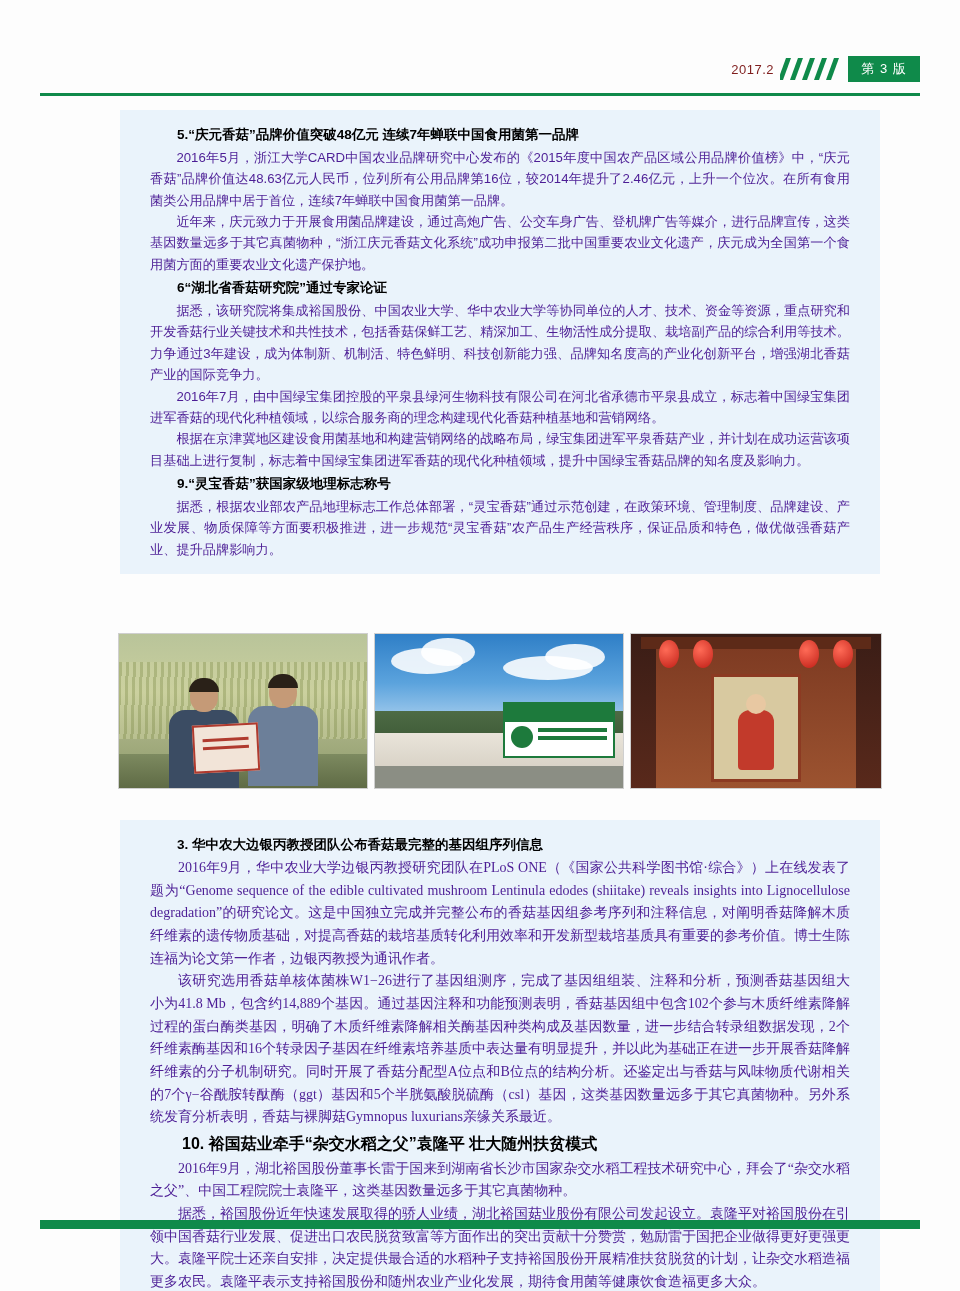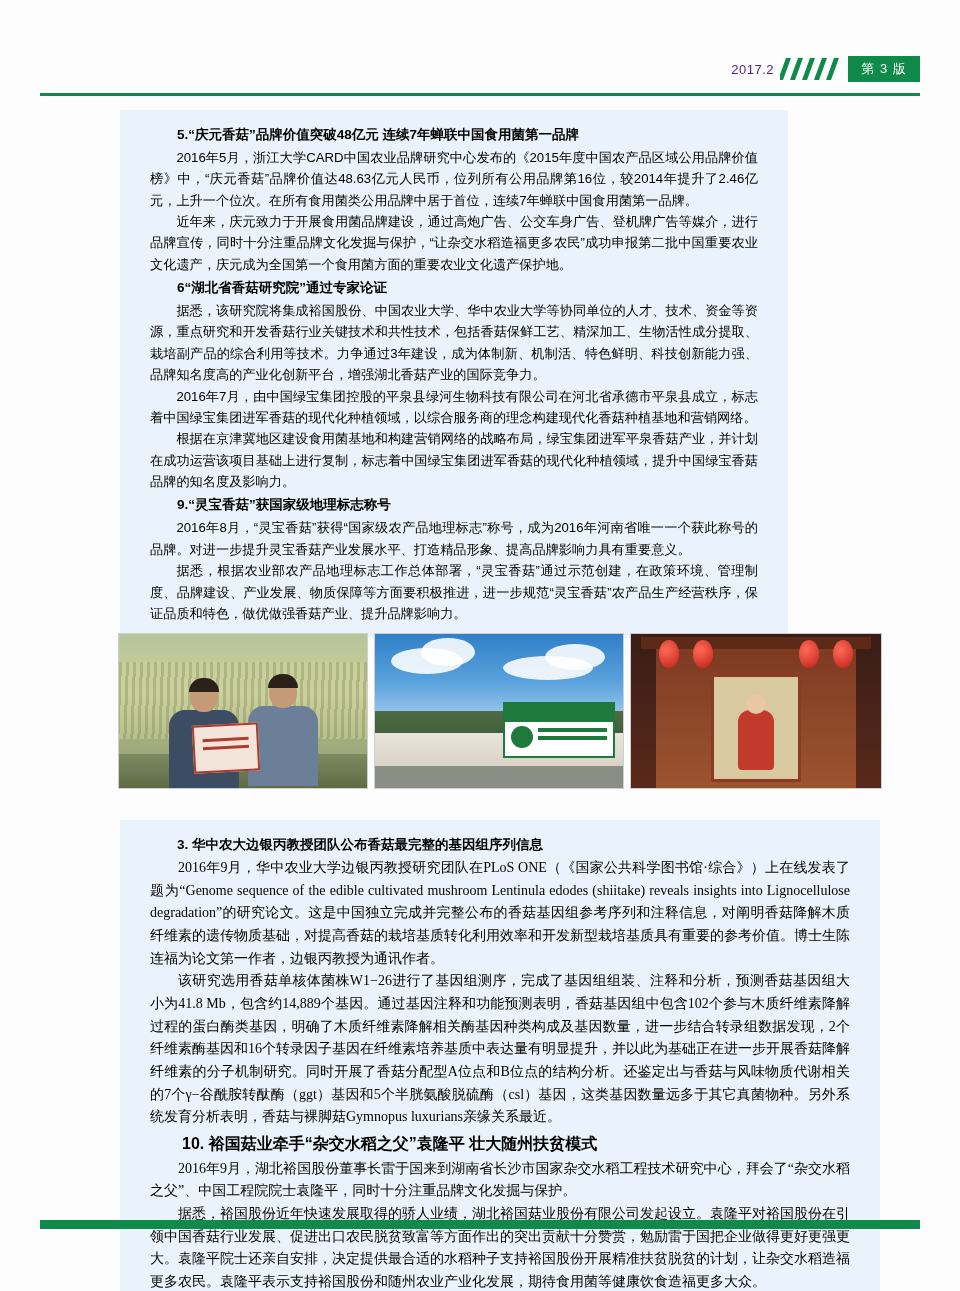--- a/index.html
+++ b/index.html
@@ -26,21 +26,21 @@
     left: 0;
     right: 0;
     top: 0;
     height: 100px;
   }
   .header-date {
     position: absolute;
     right: 186px;
     top: 62px;
     font-size: 13px;
-    color: #4c1d95;
+    color: #7f1d1d;
     letter-spacing: 0.5px;
   }
   .header-stripes {
     position: absolute;
     right: 118px;
     top: 58px;
     width: 62px;
     height: 22px;
     overflow: hidden;
   }
@@ -92,38 +92,38 @@
   }
 
   
   .panel {
     position: absolute;
     background: #eaf3fb;
     padding: 12px 30px 14px 30px;
     box-sizing: border-box;
     color: #111;
   }
-  .panel-1 { left: 120px; top: 110px; width: 668px; }
+  .panel-1 { left: 120px; top: 110px; width: 760px; }
   .panel-2 { left: 120px; top: 820px; width: 760px; }
 
   .art-title {
     font-size: 13.5px;
     font-weight: bold;
     line-height: 1.55;
     margin: 3px 0 1px 0;
     text-indent: 2em;
     color: #000;
   }
   .art-p {
     font-size: 13.2px;
     line-height: 1.62;
     margin: 0;
     text-indent: 2em;
     text-align: justify;
-    color: #000000;
+    color: #4c1d95;
   }
   .art-p.serif {
     font-family: "Liberation Serif", serif;
     font-size: 14px;
   }
   .art-title.serif {
     font-family: Liberation Sans, sans-serif;
     font-size: 16px;
   }
 
@@ -273,36 +273,35 @@
     </div>
     <div class="header-page-badge">第 3 版</div>
     <div class="header-rule"></div>
   </div>
 
   <div class="panel panel-1">
 
     <div>
       <div class="art-title">5.“庆元香菇”品牌价值突破48亿元 连续7年蝉联中国食用菌第一品牌</div>
       <p class="art-p">2016年5月，浙江大学CARD中国农业品牌研究中心发布的《2015年度中国农产品区域公用品牌价值榜》中，“庆元香菇”品牌价值达48.63亿元人民币，位列所有公用品牌第16位，较2014年提升了2.46亿元，上升一个位次。在所有食用菌类公用品牌中居于首位，连续7年蝉联中国食用菌第一品牌。</p>
-      <p class="art-p">近年来，庆元致力于开展食用菌品牌建设，通过高炮广告、公交车身广告、登机牌广告等媒介，进行品牌宣传，同时十分注重品牌文化发掘与保护，“让杂交水稻造福更多农民”成功申报第二批中国重要农业文化遗产，庆元成为全国第一个食用菌方面的重要农业文化遗产保护地。</p>
+      <p class="art-p">近年来，庆元致力于开展食用菌品牌建设，通过高炮广告、公交车身广告、登机牌广告等媒介，进行品牌宣传，这类基因数量远多于其它真菌物种，“浙江庆元香菇文化系统”成功申报第二批中国重要农业文化遗产，庆元成为全国第一个食用菌方面的重要农业文化遗产保护地。</p>
     </div>
 
     <div>
       <div class="art-title">6“湖北省香菇研究院”通过专家论证</div>
       <p class="art-p">据悉，该研究院将集成裕国股份、中国农业大学、华中农业大学等协同单位的人才、技术、资金等资源，重点研究和开发香菇行业关键技术和共性技术，包括香菇保鲜工艺、精深加工、生物活性成分提取、栽培副产品的综合利用等技术。力争通过3年建设，成为体制新、机制活、特色鲜明、科技创新能力强、品牌知名度高的产业化创新平台，增强湖北香菇产业的国际竞争力。</p>
     </div>
 
     <div>
       <p class="art-p">2016年7月，由中国绿宝集团控股的平泉县绿河生物科技有限公司在河北省承德市平泉县成立，标志着中国绿宝集团进军香菇的现代化种植领域，以综合服务商的理念构建现代化香菇种植基地和营销网络。</p>
       <p class="art-p">根据在京津冀地区建设食用菌基地和构建营销网络的战略布局，绿宝集团进军平泉香菇产业，并计划在成功运营该项目基础上进行复制，标志着中国绿宝集团进军香菇的现代化种植领域，提升中国绿宝香菇品牌的知名度及影响力。</p>
     </div>
 
     <div>
       <div class="art-title">9.“灵宝香菇”获国家级地理标志称号</div>
-      <p class="art-p">2016年8月，“灵宝香菇”获得“国家级农产品地理标志”称号，成为2016年河南省唯一一个获此称号的品牌。对进一步提升灵宝香菇产业发展水平、打造精品形象、提高品牌影响力具有重要意义。</p>
       <p class="art-p">据悉，根据农业部农产品地理标志工作总体部署，“灵宝香菇”通过示范创建，在政策环境、管理制度、品牌建设、产业发展、物质保障等方面要积极推进，进一步规范“灵宝香菇”农产品生产经营秩序，保证品质和特色，做优做强香菇产业、提升品牌影响力。</p>
     </div>
 
   </div>
 
   <div class="photos">
 
     <div class="photo photo-1">
       <div class="p1-bg"></div>
       <div class="p1-grass"></div>
@@ -353,21 +352,21 @@
   <div class="panel panel-2">
 
     <div>
       <div class="art-title">3. 华中农大边银丙教授团队公布香菇最完整的基因组序列信息</div>
       <p class="art-p serif">2016年9月，华中农业大学边银丙教授研究团队在PLoS ONE（《国家公共科学图书馆·综合》）上在线发表了题为“Genome sequence of the edible cultivated mushroom Lentinula edodes (shiitake) reveals insights into Lignocellulose degradation”的研究论文。这是中国独立完成并完整公布的香菇基因组参考序列和注释信息，对阐明香菇降解木质纤维素的遗传物质基础，对提高香菇的栽培基质转化利用效率和开发新型栽培基质具有重要的参考价值。博士生陈连福为论文第一作者，边银丙教授为通讯作者。</p>
       <p class="art-p serif">该研究选用香菇单核体菌株W1−26进行了基因组测序，完成了基因组组装、注释和分析，预测香菇基因组大小为41.8 Mb，包含约14,889个基因。通过基因注释和功能预测表明，香菇基因组中包含102个参与木质纤维素降解过程的蛋白酶类基因，明确了木质纤维素降解相关酶基因种类构成及基因数量，进一步结合转录组数据发现，2个纤维素酶基因和16个转录因子基因在纤维素培养基质中表达量有明显提升，并以此为基础正在进一步开展香菇降解纤维素的分子机制研究。同时开展了香菇分配型A位点和B位点的结构分析。还鉴定出与香菇与风味物质代谢相关的7个γ−谷酰胺转酞酶（ggt）基因和5个半胱氨酸脱硫酶（csl）基因，这类基因数量远多于其它真菌物种。另外系统发育分析表明，香菇与裸脚菇Gymnopus luxurians亲缘关系最近。</p>
     </div>
 
     <div>
       <div class="art-title serif">10. 裕国菇业牵手“杂交水稻之父”袁隆平  壮大随州扶贫模式</div>
-      <p class="art-p serif">2016年9月，湖北裕国股份董事长雷于国来到湖南省长沙市国家杂交水稻工程技术研究中心，拜会了“杂交水稻之父”、中国工程院院士袁隆平，同时十分注重品牌文化发掘与保护。</p>
+      <p class="art-p serif">2016年9月，湖北裕国股份董事长雷于国来到湖南省长沙市国家杂交水稻工程技术研究中心，拜会了“杂交水稻之父”、中国工程院院士袁隆平，这类基因数量远多于其它真菌物种。</p>
       <p class="art-p serif">据悉，裕国股份近年快速发展取得的骄人业绩，湖北裕国菇业股份有限公司发起设立。袁隆平对裕国股份在引领中国香菇行业发展、促进出口农民脱贫致富等方面作出的突出贡献十分赞赏，勉励雷于国把企业做得更好更强更大。袁隆平院士还亲自安排，决定提供最合适的水稻种子支持裕国股份开展精准扶贫脱贫的计划，让杂交水稻造福更多农民。袁隆平表示支持裕国股份和随州农业产业化发展，期待食用菌等健康饮食造福更多大众。</p>
     </div>
 
   </div>
 
   <div class="footer-rule"></div>
 
 </div>
 
 </body></html>

